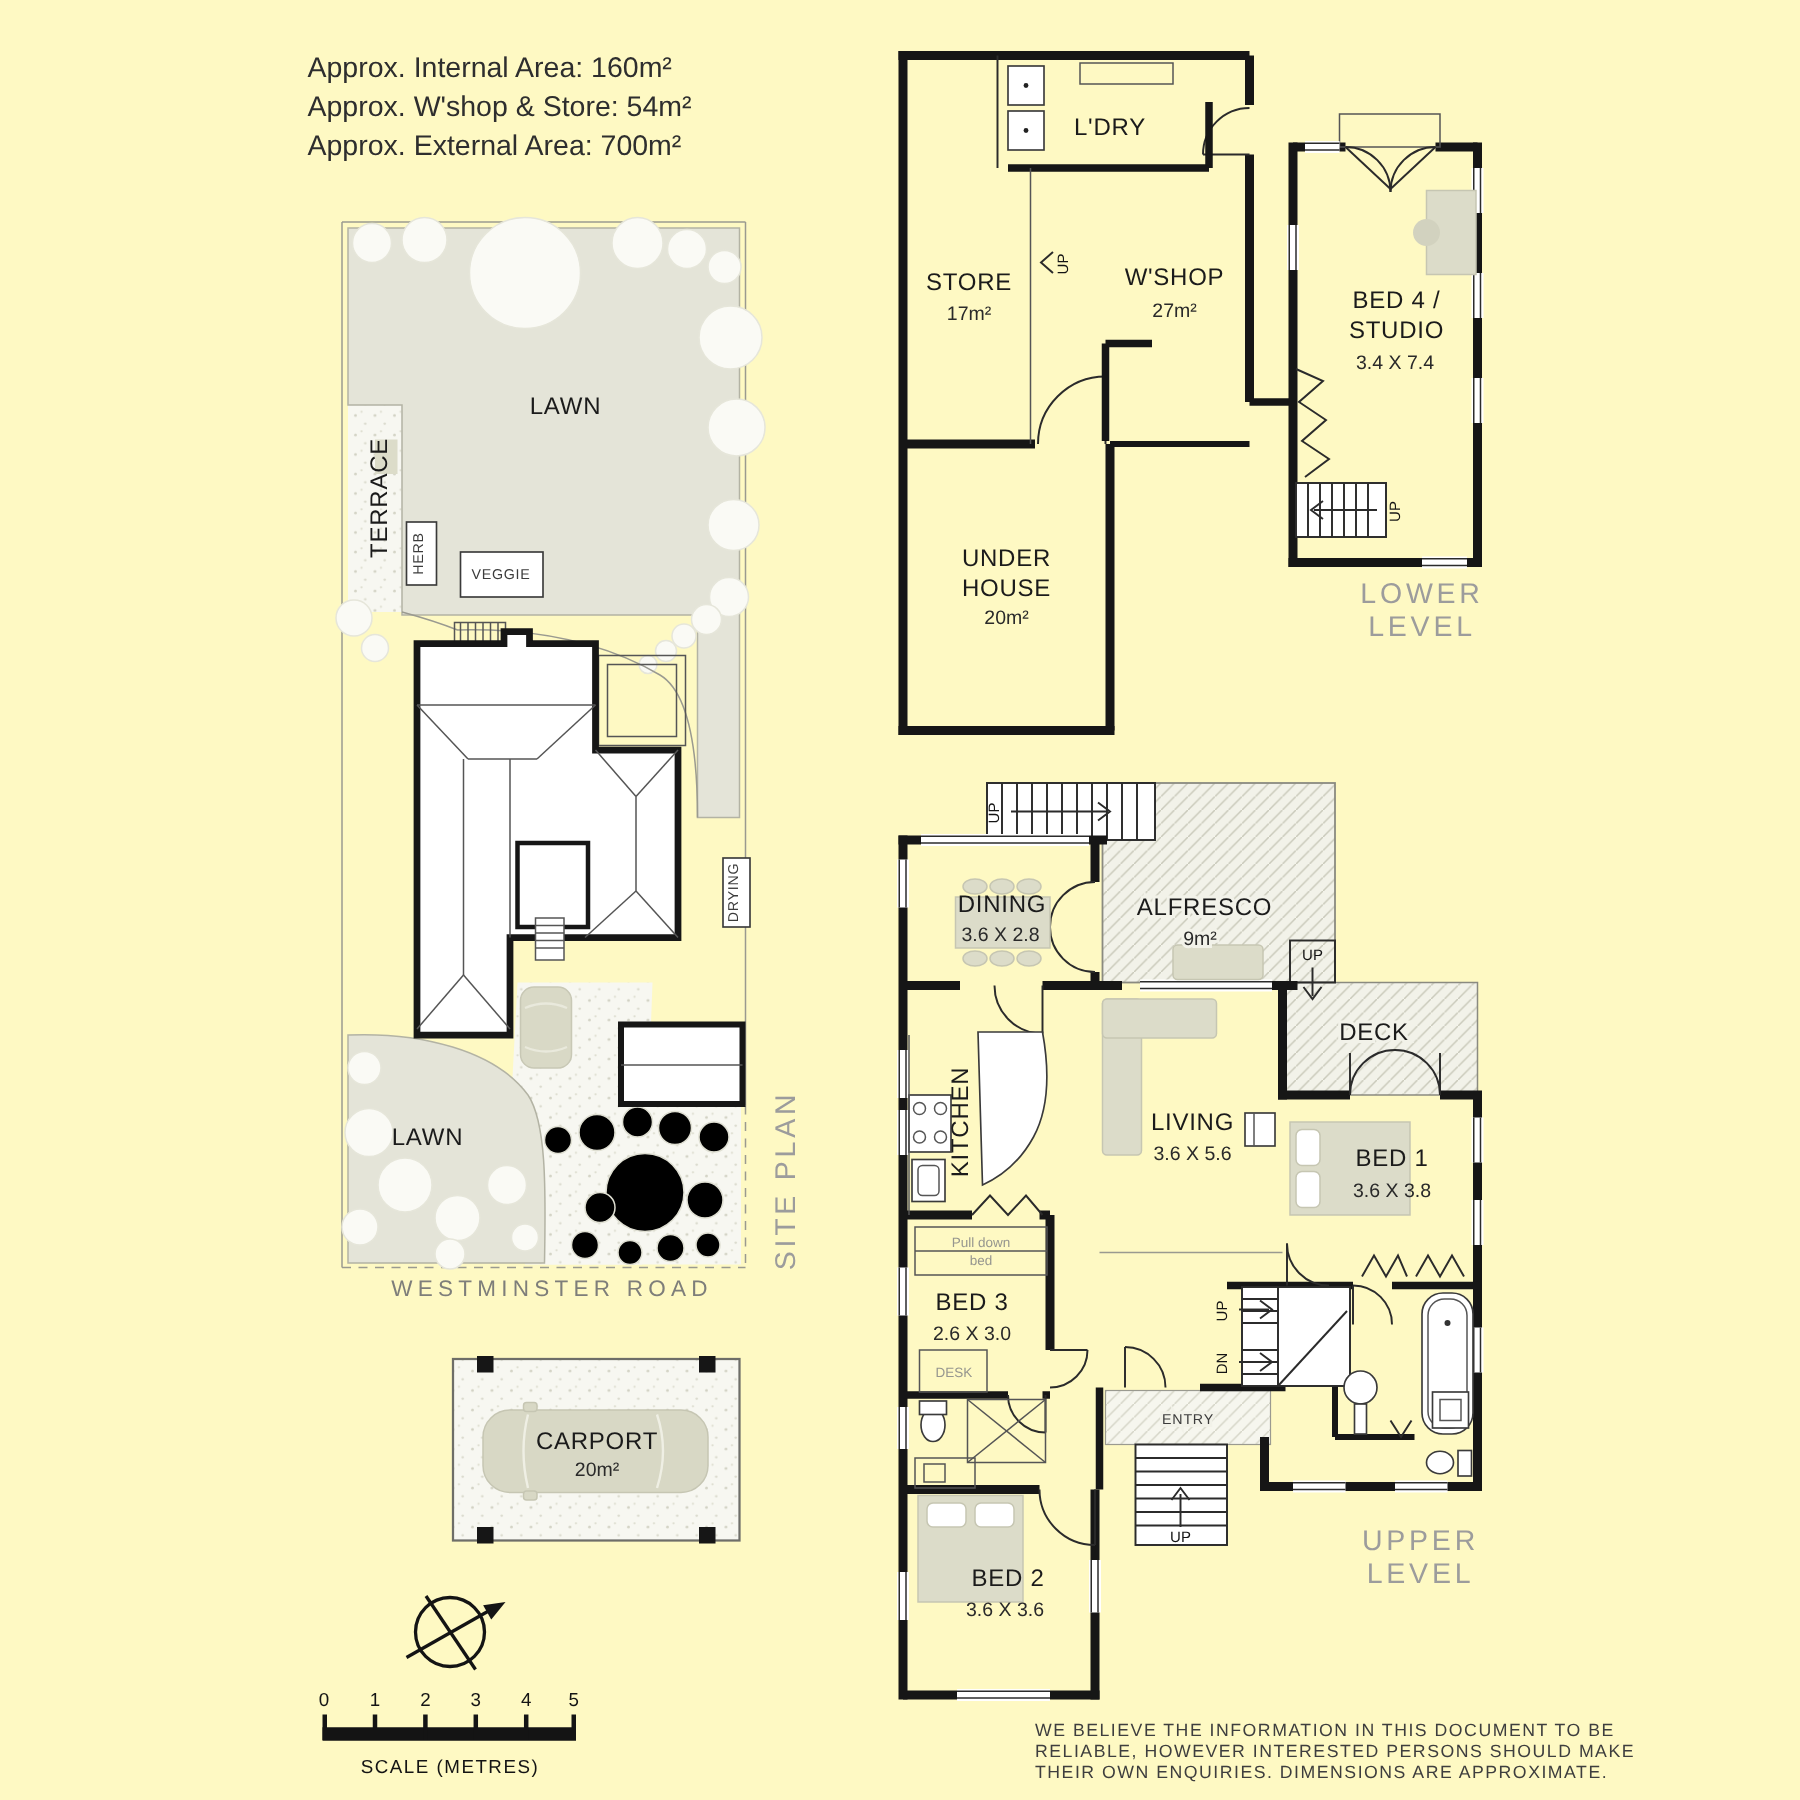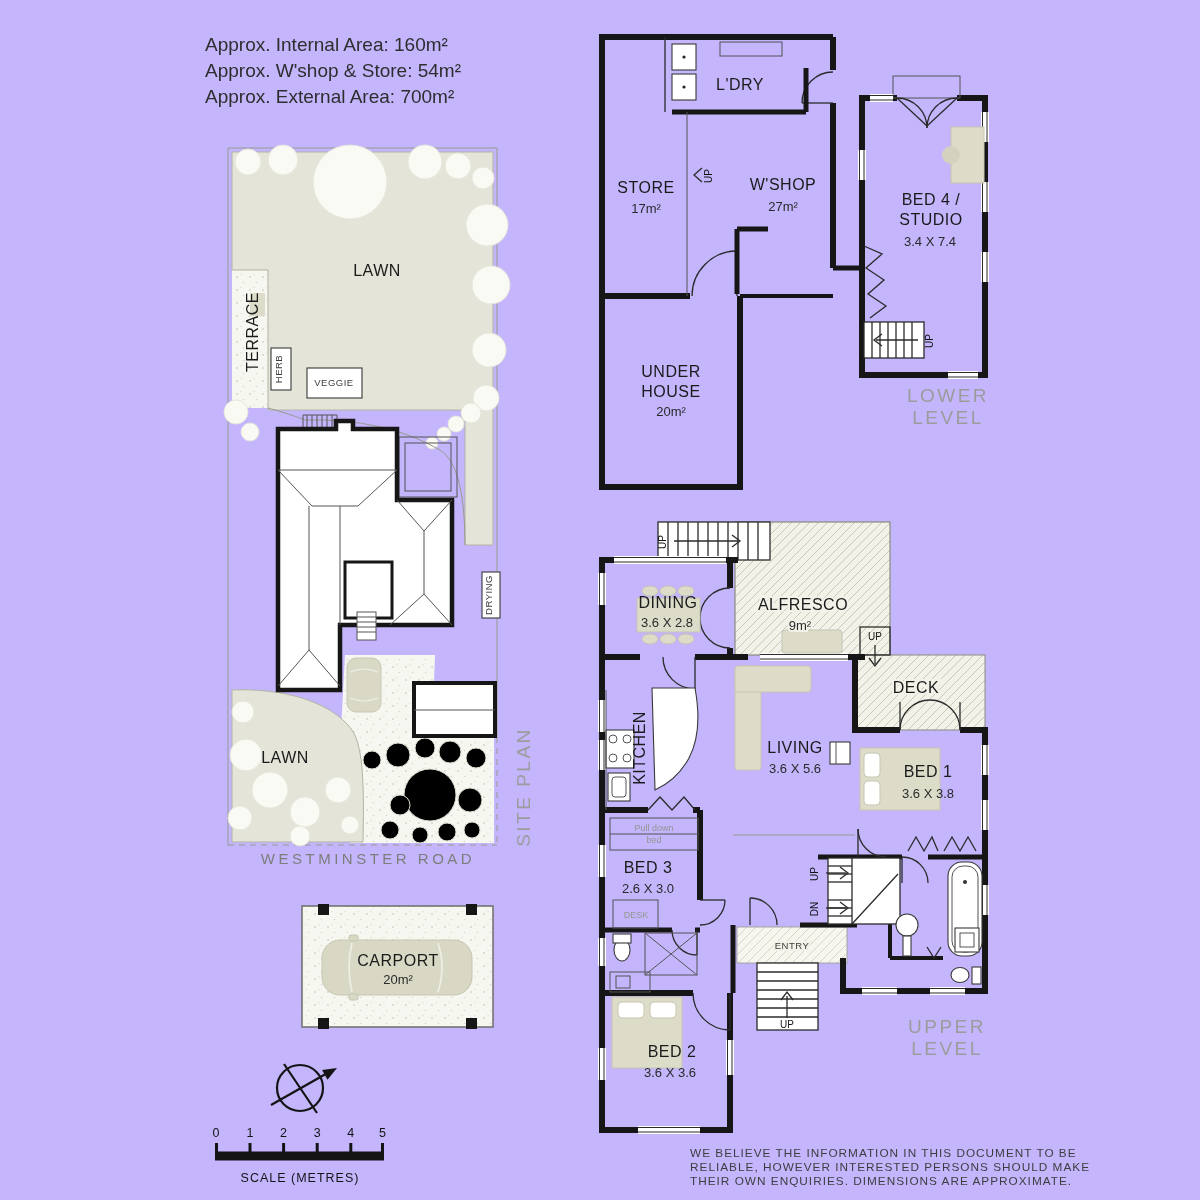--- a/index.html
+++ b/index.html
@@ -1,16 +1,16 @@
 <!DOCTYPE html>
 <html><head>
 <meta charset="utf-8">
 <style>
   html,body{margin:0;padding:0;background:#ffffff;}
-  #canvas{position:relative;width:1200px;height:1200px;background:#c4b5fd;overflow:hidden;
+  #canvas{position:relative;width:1200px;height:1200px;background:#fef9c3;overflow:hidden;
           font-family:"Liberation Sans", sans-serif;}
   svg text{font-family:"Liberation Sans", sans-serif;}
   .wall{stroke:#161616;fill:none;stroke-linecap:butt;}
   .w6{stroke-width:6;} .w5{stroke-width:5;} .w4{stroke-width:4;}
   .thin{stroke:#2b2b2b;stroke-width:1.3;fill:none;}
   .thin2{stroke:#555;stroke-width:1;fill:none;}
   .gray-line{stroke:#9a9a90;stroke-width:1;fill:none;}
   .furn{fill:#dcdcc9;stroke:#c6c6b2;stroke-width:1;}
   .white-box{fill:#ffffff;stroke:#3a3a3a;stroke-width:1.1;}
   .win{fill:#ffffff;stroke:none;}

